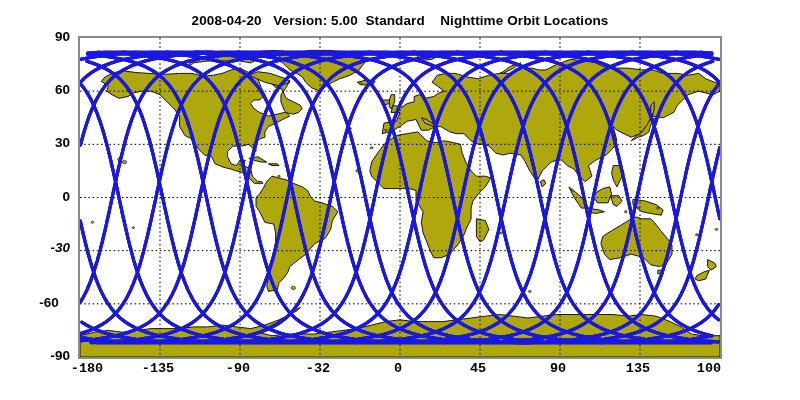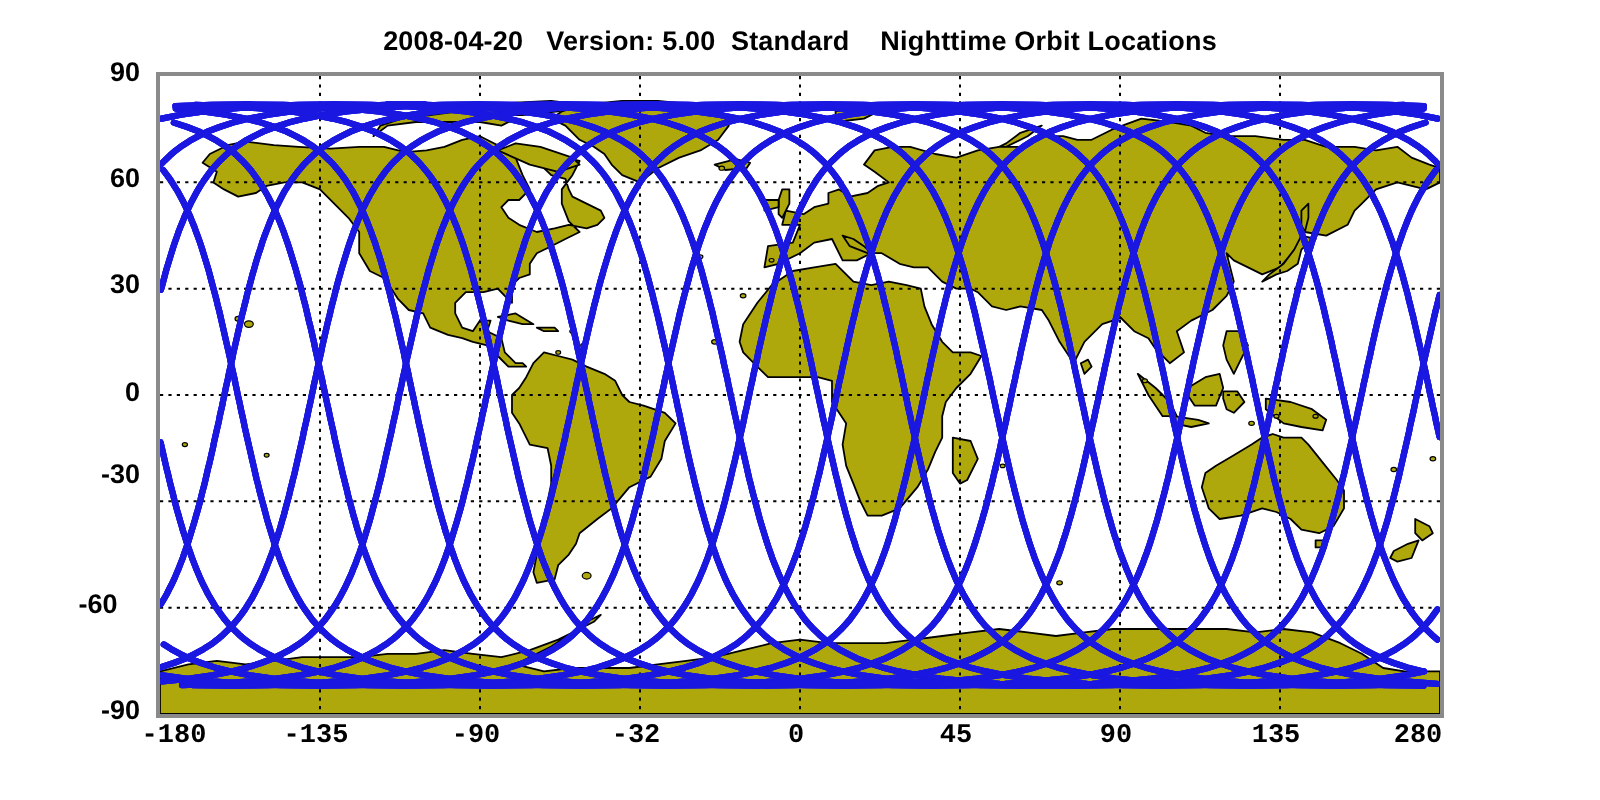--- a/index.html
+++ b/index.html
@@ -208,29 +208,29 @@
           <path d="M637.9,47.2 L636.0,49.8 L634.2,52.3 L632.5,54.9 L631.0,57.4 L629.5,60.0 L628.2,62.6 L626.9,65.1 L625.7,67.7 L624.6,70.3 L623.5,72.9 L622.5,75.5 L621.5,78.1 L620.6,80.7 L619.7,83.3 L618.8,86.0 L618.0,88.6 L617.2,91.2 L616.4,93.8 L615.6,96.4 L614.9,99.0 L614.1,101.7 L613.4,104.3 L612.7,106.9 L612.1,109.5 L611.4,112.2 L610.7,114.8 L610.1,117.4 L609.5,120.0 L608.8,122.7 L608.2,125.3 L607.6,127.9 L607.0,130.6 L606.4,133.2 L605.8,135.8 L605.3,138.4 L604.7,141.1 L604.1,143.7 L603.5,146.3 L603.0,149.0 L602.4,151.6 L601.8,154.2 L601.3,156.9 L600.7,159.5 L600.2,162.1 L599.6,164.8 L599.0,167.4 L598.5,170.0 L597.9,172.7 L597.3,175.3 L596.7,177.9 L596.2,180.6 L595.6,183.2 L595.0,185.8 L594.4,188.4 L593.8,191.1 L593.2,193.7 L592.6,196.3 L592.0,199.0 L591.3,201.6 L590.7,204.2 L590.0,206.8 L589.4,209.5 L588.7,212.1 L588.0,214.7 L587.3,217.3 L586.6,220.0 L585.8,222.6 L585.1,225.2 L584.3,227.8 L583.5,230.4 L582.6,233.0 L581.8,235.7 L580.9,238.3 L579.9,240.9 L578.9,243.5 L577.9,246.1 L576.8,248.7 L575.7,251.3 L574.5,253.9 L573.2,256.4 L571.9,259.0 L570.5,261.6 L568.9,264.1 L567.3,266.7 L565.5,269.2 L563.5,271.8 L561.4,274.3 L559.0,276.8 L556.4,279.3 L553.5,281.8 L550.3,284.2 L546.5,286.6 L542.3,288.9 L537.4,291.3 L531.7,293.5 L524.9,295.7 L516.9,297.7 L507.3,299.6 L495.8,301.3 L482.2,302.7 L466.2,303.9 L448.3,304.6 L429.2,304.8 L410.0,304.6 L392.1,303.9 L376.2,302.7 L362.5,301.3 L351.0,299.6 L341.4,297.7 L333.4,295.7 L326.7,293.5 L320.9,291.3 L316.0,288.9 L311.8,286.6 L308.1,284.2 L304.8,281.8 L301.9,279.3 L299.3,276.8 L296.9,274.3 L294.8,271.8 L292.9,269.2 L291.1,266.7 L289.4,264.1 L287.9,261.6 L286.4,259.0 L285.1,256.4 L283.8,253.9 L282.6,251.3 L281.5,248.7 L280.4,246.1 L279.4,243.5 L278.4,240.9 L277.5,238.3 L276.6,235.7 L275.7,233.0 L274.9,230.4 L274.0,227.8 L273.3,225.2 L272.5,222.6 L271.8,220.0 L271.0,217.3 L270.3,214.7 L269.6,212.1 L269.0,209.5 L268.3,206.8 L267.6,204.2 L267.0,201.6 L266.4,199.0 L265.7,196.3 L265.1,193.7 L264.5,191.1 L263.9,188.4 L263.3,185.8 L262.7,183.2 L262.2,180.6 L261.6,177.9 L261.0,175.3 L260.4,172.7 L259.9,170.0 L259.3,167.4 L258.7,164.8 L258.2,162.1 L257.6,159.5 L257.0,156.9 L256.5,154.2 L255.9,151.6 L255.4,149.0 L254.8,146.3 L254.2,143.7 L253.6,141.1 L253.1,138.4 L252.5,135.8 L251.9,133.2 L251.3,130.6 L250.7,127.9 L250.1,125.3 L249.5,122.7 L248.9,120.0 L248.2,117.4 L247.6,114.8 L246.9,112.2 L246.3,109.5 L245.6,106.9 L244.9,104.3 L244.2,101.7 L243.5,99.0 L242.7,96.4 L242.0,93.8 L241.2,91.2 L240.4,88.6 L239.5,86.0 L238.7,83.3 L237.7,80.7 L236.8,78.1 L235.8,75.5 L234.8,72.9 L233.7,70.3 L232.6,67.7 L231.4,65.1 L230.1,62.6 L228.8,60.0 L227.4,57.4 L225.8,54.9 L224.2,52.3 L222.4,49.8 L220.4,47.2 L218.3,44.7 L215.9,42.2 L213.3,39.7 L210.4,37.2 L207.1,34.8 L203.4,32.4 L199.2,30.1 L194.3,27.7 L188.5,25.5 L181.8,23.3 L173.8,21.3 L164.2,19.4 L152.7,17.7 L139.1,16.3 L123.1,15.1 L105.2,14.4 L86.1,14.2 " fill="none" stroke="#1A18E0" stroke-width="3.1" stroke-linecap="round" stroke-linejoin="round"></path>
         </g>
     </svg>
   </div>
 
   <div id="ylabels">
       <div class="ytick-label" style="top: 0px;">90</div>
       <div class="ytick-label" style="top: 53.1667px;">60</div>
       <div class="ytick-label" style="top: 106.333px;">30</div>
       <div class="ytick-label" style="top: 159.5px;">0</div>
-      <div class="ytick-label" style="top: 201px;">-30</div>
+      <div class="ytick-label" style="top: 211px; font-style: italic;">-30</div>
       <div class="ytick-label" style="top: 265.833px; text-align: center;">-60</div>
       <div class="ytick-label" style="top: 319px;">-90</div>
     </div>
   <div id="xlabels">
       <div class="xtick-label" style="left: 9px;">-180</div>
       <div class="xtick-label" style="left: 80px; text-align: right;">-135</div>
       <div class="xtick-label" style="left: 160px;">-90</div>
       <div class="xtick-label" style="left: 240px;">-32</div>
       <div class="xtick-label" style="left: 320px;">0</div>
       <div class="xtick-label" style="left: 400px;">45</div>
       <div class="xtick-label" style="left: 480px;">90</div>
       <div class="xtick-label" style="left: 560px;">135</div>
-      <div class="xtick-label" style="left: 631px;">280</div>
+      <div class="xtick-label" style="left: 631px;">100</div>
     </div>
 
 </div>
 
 </body></html>

